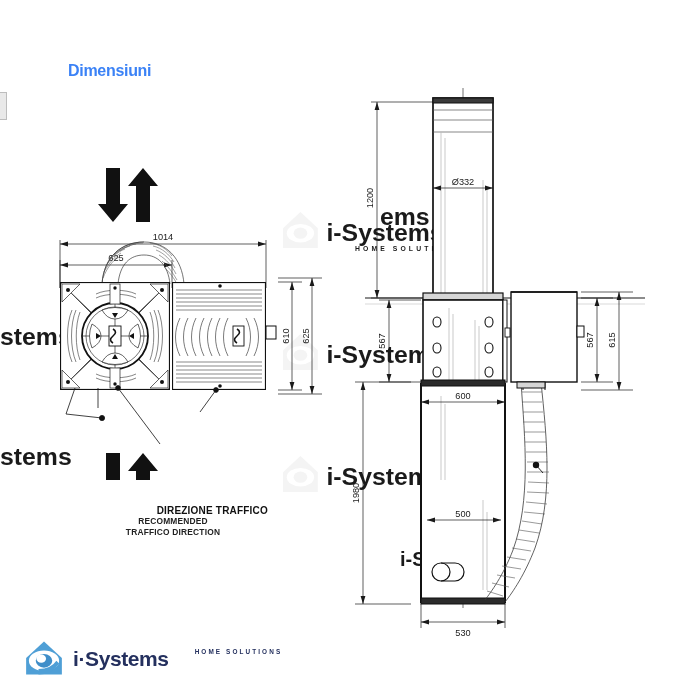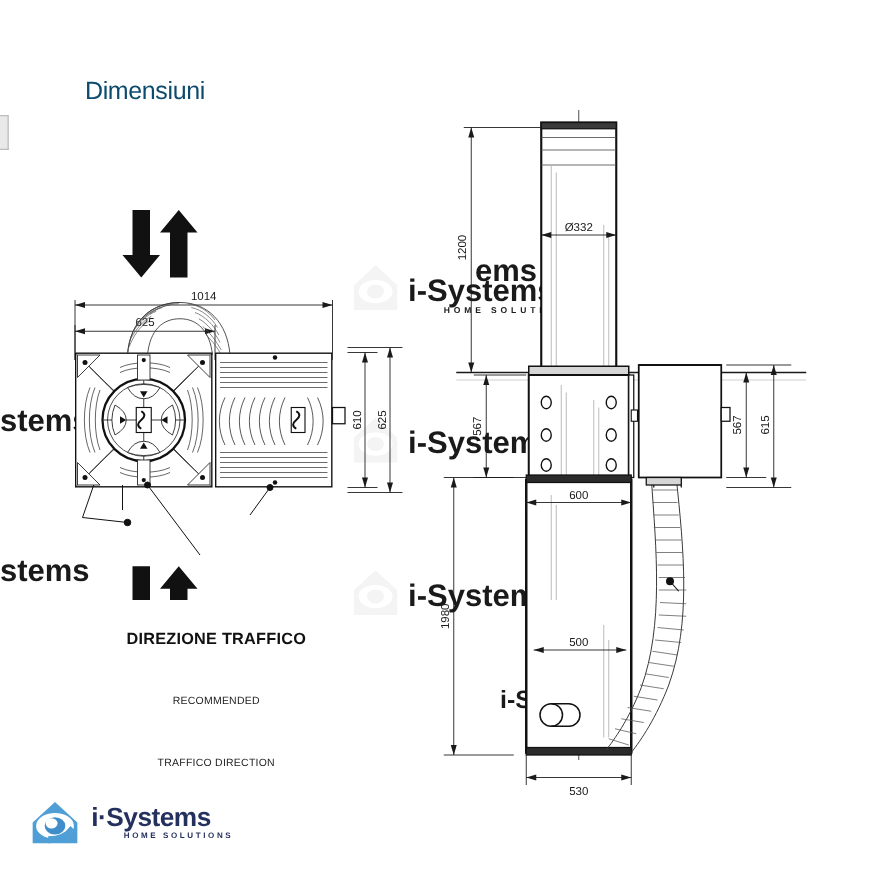--- a/index.html
+++ b/index.html
@@ -4,34 +4,34 @@
 <style>
   html,body{margin:0;padding:0;}
   body{
     width:700px;height:700px;background:#ffffff;
     font-family:"Liberation Sans", sans-serif;
     position:relative;overflow:hidden;
   }
   #stage{position:absolute;left:0;top:0;width:700px;height:700px;}
   .title{
     position:absolute;left:68px;top:62px;
-    font-size:20px;font-weight:normal;color:#0c4a6e;
+    font-size:16px;font-weight:bold;color:#3b82f6;
     letter-spacing:-0.3px;
   }
   .logo{position:absolute;left:22px;top:636px;display:flex;align-items:center;gap:7px;}
   .logo-mark{width:44px;height:44px;}
-  .logo-text{display:flex;flex-direction:column;line-height:1;}
+  .logo-text{display:flex;flex-direction:row;line-height:1;}
   .logo-main{font-size:21px;font-weight:bold;color:#24305e;letter-spacing:-0.4px;}
   .logo-sub{font-size:6.4px;font-weight:bold;color:#24305e;letter-spacing:2.1px;margin-top:1px;margin-left:26px;}
   .tdir{
     position:absolute;left:78px;top:505px;width:190px;text-align:center;
     color:#111;
   }
-  .tdir .l1,.tdir .l2{font-size:13px;font-weight:bold;letter-spacing:.2px;line-height:11px;}
-  .tdir .l3,.tdir .l4{font-size:8.4px;font-weight:normal;letter-spacing:.2px;line-height:11px;color:#222;margin-top:39px;}
+  .tdir .l1,.tdir .l2{font-size:10px;font-weight:bold;letter-spacing:.2px;line-height:11px;text-align:right;}
+  .tdir .l3,.tdir .l4{font-size:8.4px;font-weight:bold;letter-spacing:.2px;line-height:11px;color:#222;}
   svg{display:block;}
   text{font-family:"Liberation Sans", sans-serif;fill:#1a1a1a;}
   .dim{font-size:9.2px;}
   .dimv{font-size:9.2px;}
   .edge{position:absolute;left:0px;top:92px;width:6px;height:26px;background:#e9e9e9;border:1px solid #bdbdbd;border-left:none;}
 </style>
 </head>
 <body>
 
 <div id="stage">

